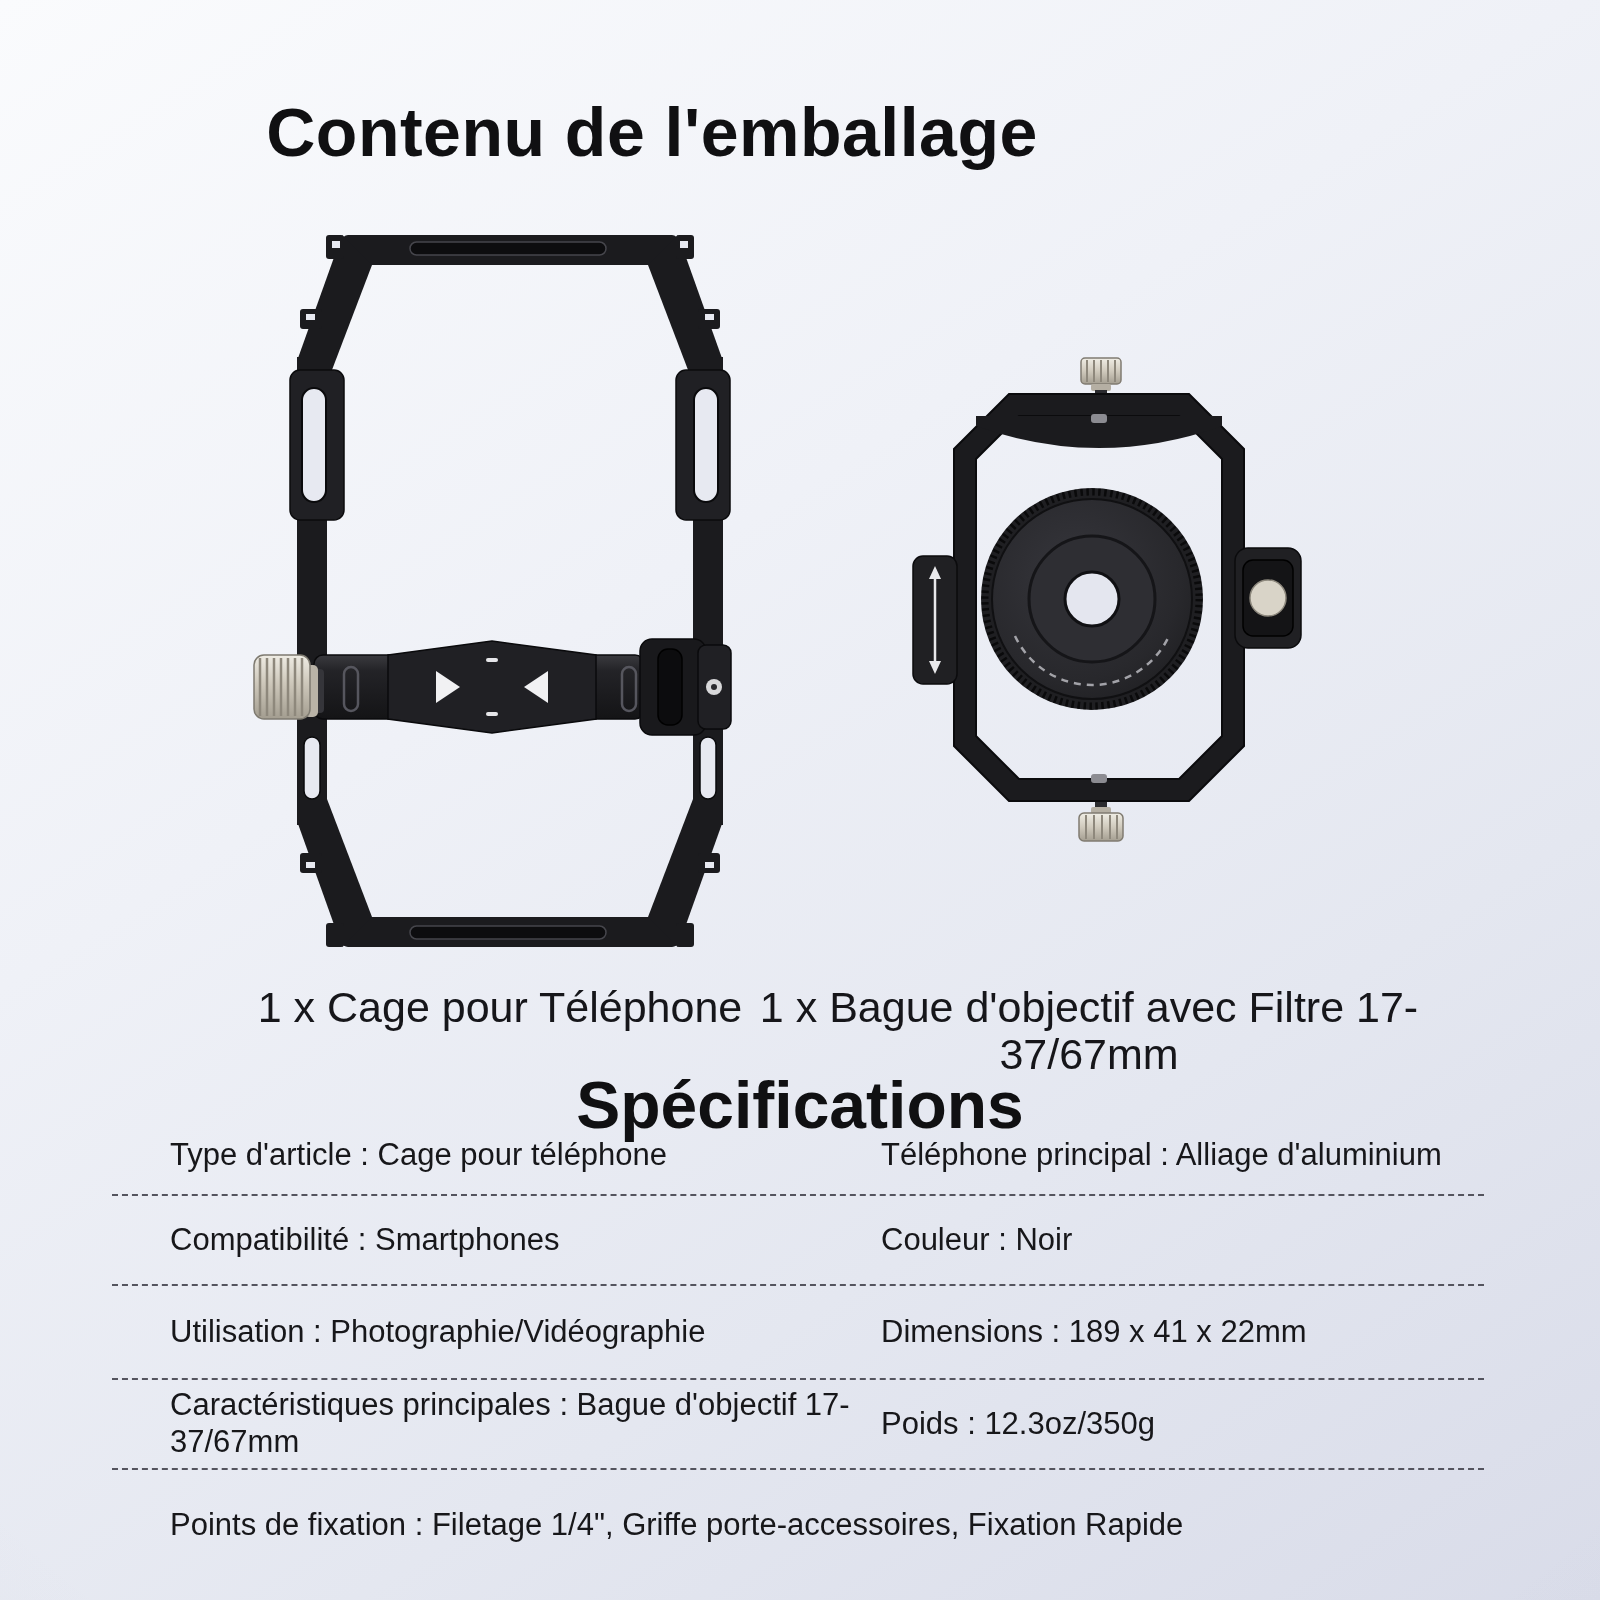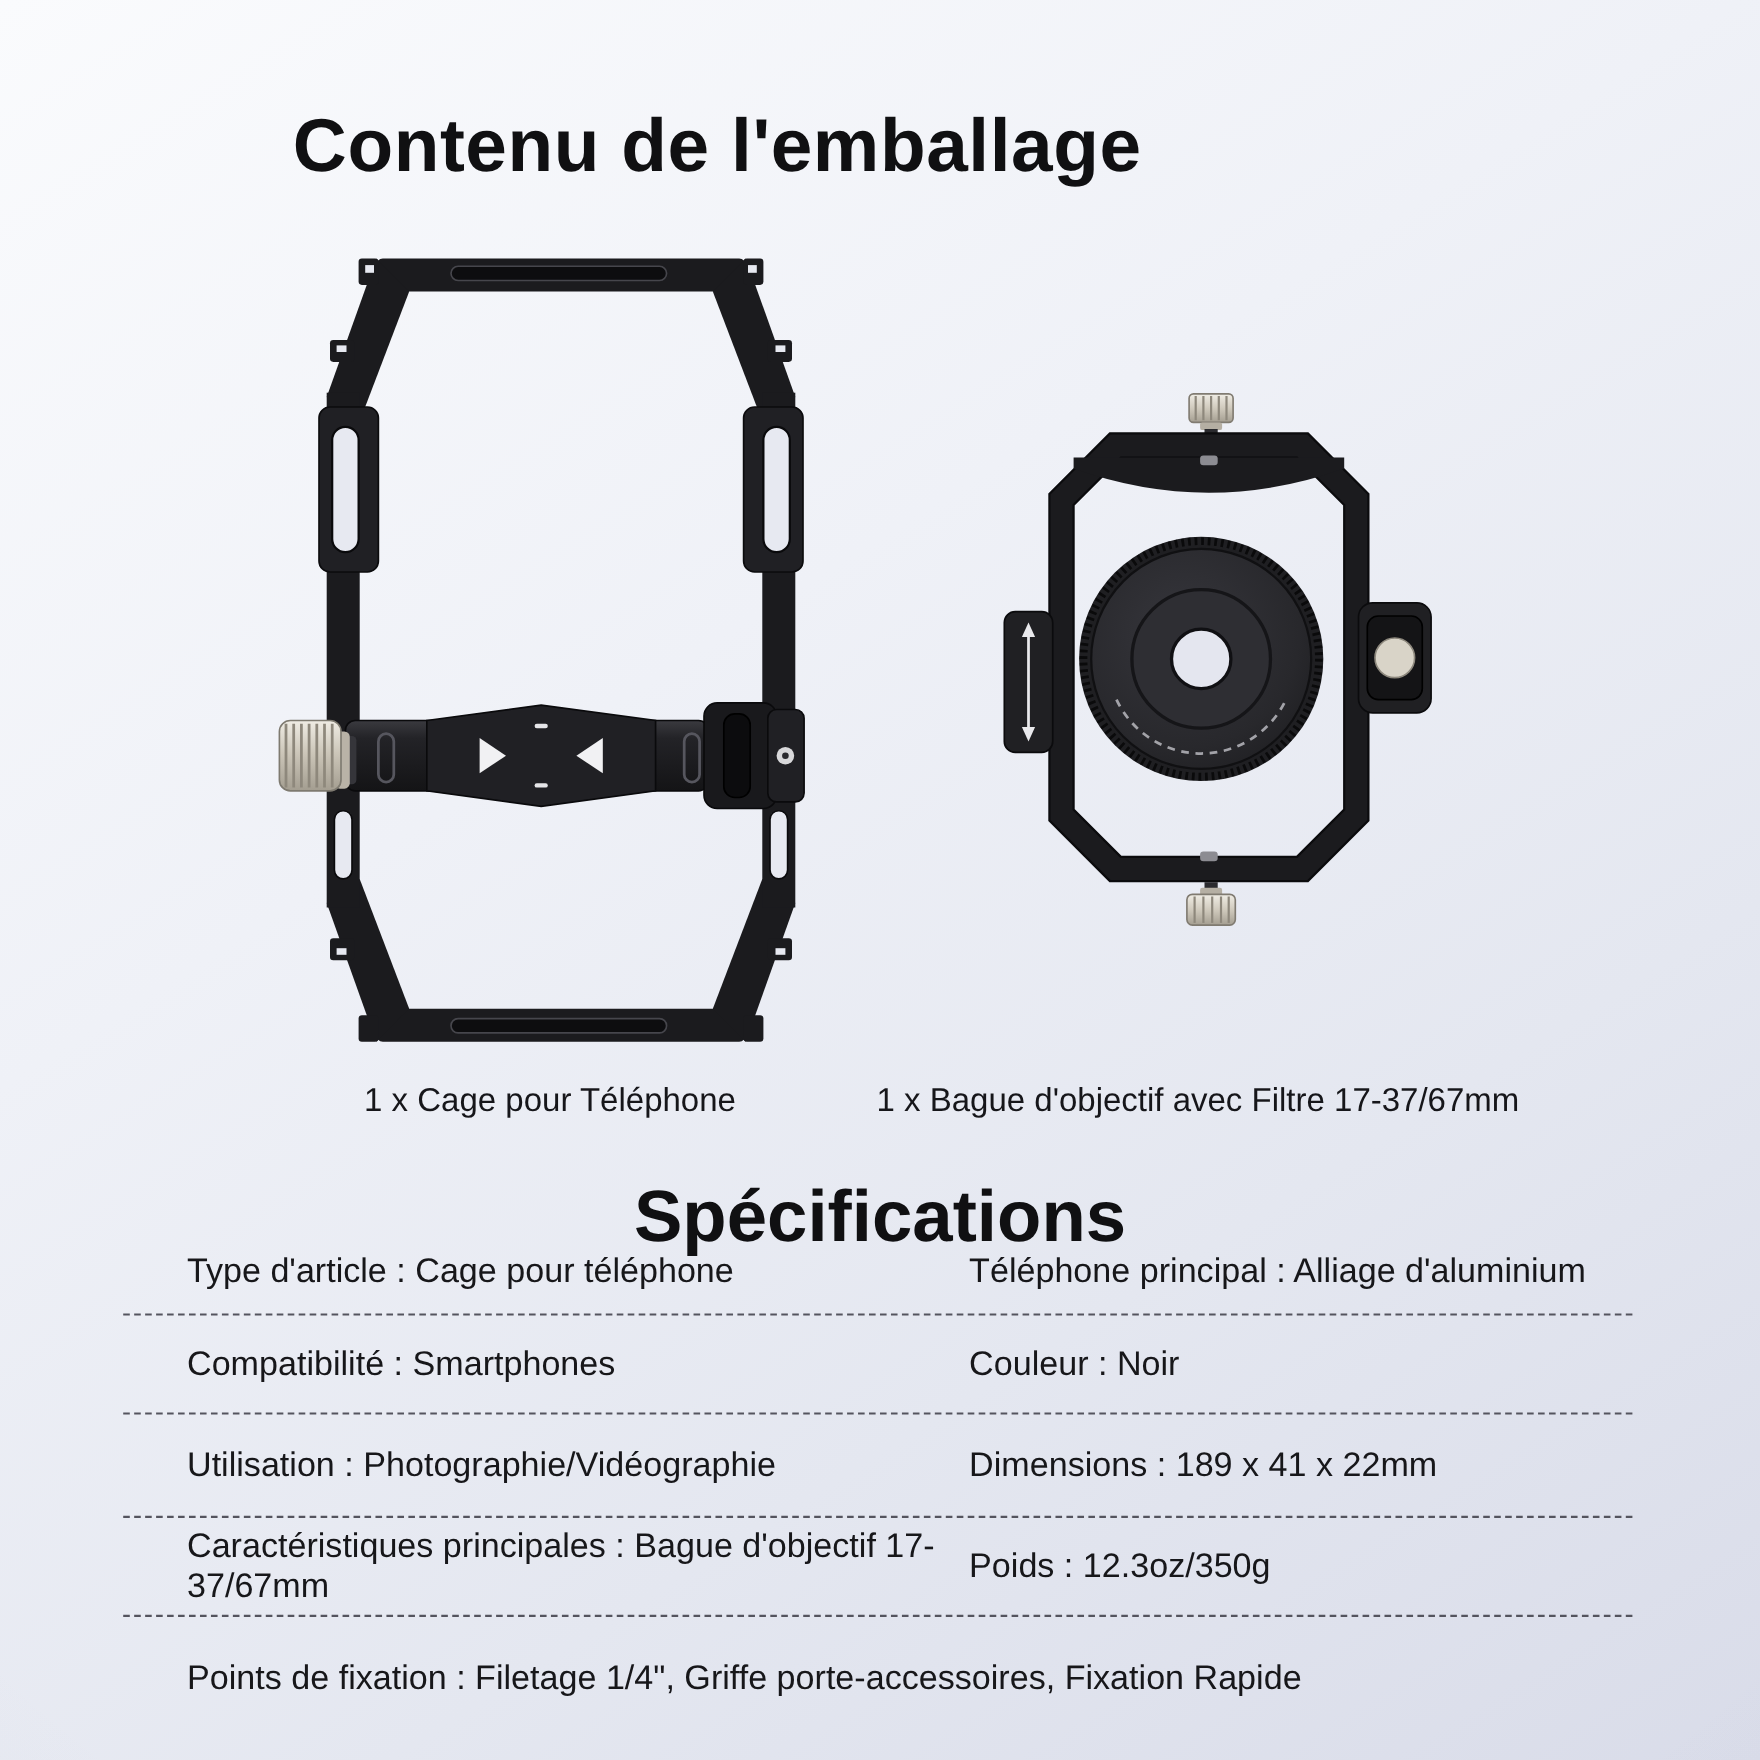--- a/index.html
+++ b/index.html
@@ -15,21 +15,21 @@
   .big-title{
     position:absolute; left:0; top:98px; width:1304px; text-align:center;
     font-size:68px; font-weight:700; letter-spacing:0.5px; color:var(--text,#101012); line-height:1;
   }
   .section-title{
     position:absolute; left:0; top:1072px; width:1600px; text-align:center;
     font-size:66px; font-weight:700; color:var(--text,#101012); line-height:1;
   }
   .caption{
     position:absolute; top:984px; text-align:center;
-    font-size:30px; color:#16161a; line-height:1.1;
+    font-size:43px; color:#16161a; line-height:1.1;
   }
   .caption.cage{ left:150px; width:700px; }
   .caption.lens{ left:724px; width:730px; }
   .figure{ position:absolute; }
   .figure.cage{ left:248px; top:225px; width:484px; height:732px; }
   .figure.lens{ left:905px; top:350px; width:410px; height:500px; }
   .spec-table{
     position:absolute; left:112px; top:1116px; width:1372px;
     color:#17171a; font-size:31px; line-height:1.18;
   }

